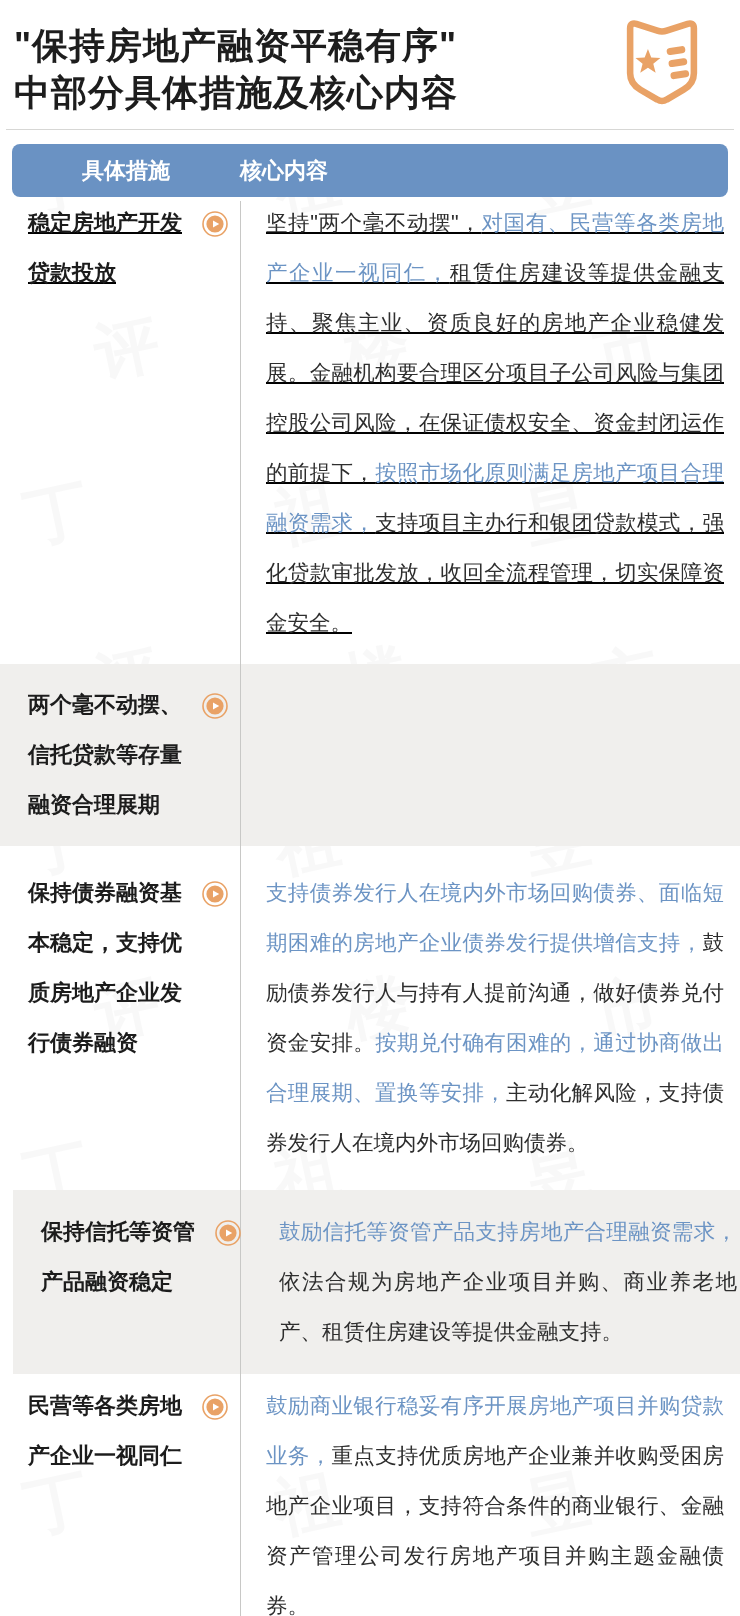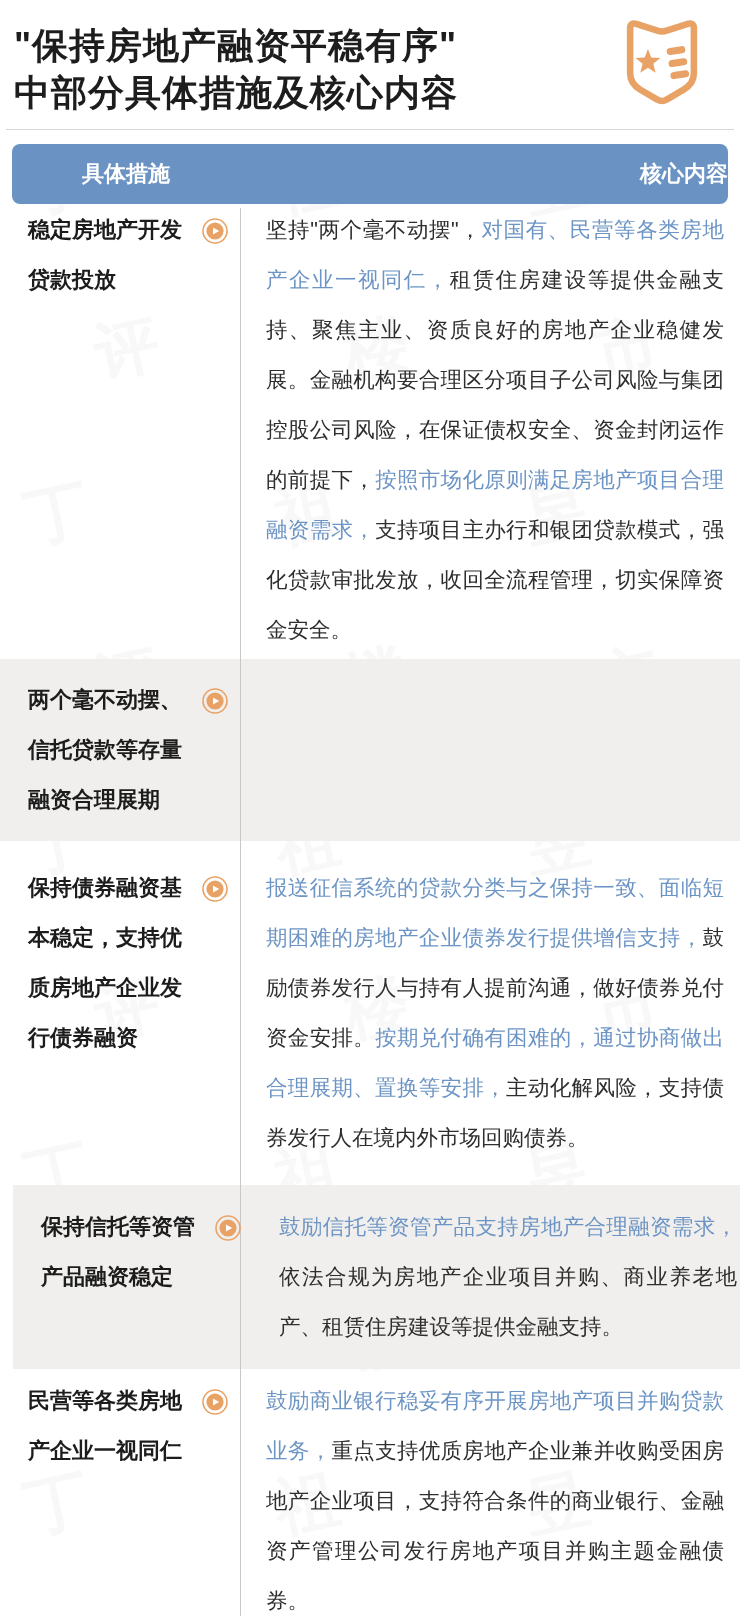--- a/index.html
+++ b/index.html
@@ -30,36 +30,36 @@
     color:#1d1d1d;letter-spacing:1px;margin:0;
   }
   .logo{position:absolute;top:18px;right:30px;width:96px;height:90px;}
   .title-divider{
     height:1px;background:#d7d7d5;margin:13px 6px 0 6px;
   }
   
   .table-header{
     position:relative;z-index:1;
     margin:14px 12px 0 12px;
-    height:60px;border-radius:8px;
+    height:53px;border-radius:8px;
     background:#6a92c3;
     display:flex;align-items:center;
     color:#ffffff;font-weight:700;font-size:22px;
   }
   .th-col1{width:228px;text-align:center;}
-  .th-col2{flex:1;text-align:right;}
+  .th-col2{flex:1;text-align:left;}
   
   .table-body{position:relative;z-index:1;}
   .col-divider{
     position:absolute;left:240px;top:4px;bottom:4px;
     width:1px;background:#c8c8c6;
   }
   .row{display:flex;width:740px;}
   .row.gray{background:#f0efed;}
-  .row.r0{padding:1px 0 4px 0;}
+  .row.r0{padding:1px 0 16px 0;text-decoration:underline;}
   .row.r1{padding:16px 0;}
   .row.r2{padding:22px 0;}
   .row.r3{padding:17px 0;margin-left:13px;}
   .row.r4{padding:7px 0;}
   .cell-left{
     position:relative;width:240px;flex:0 0 240px;
     padding-left:28px;box-sizing:border-box;
   }
   .measure-label{
     display:block;width:160px;
@@ -166,21 +166,21 @@
       <div class="row r2">
         <div class="cell-left">
           <span class="measure-label">保持债券融资基本稳定，支持优质房地产企业发行债券融资</span>
           <span class="play-icon"><svg viewBox="0 0 26 26" width="26" height="26">
               <circle cx="13" cy="13" r="12" fill="none" stroke="#e9a266" stroke-width="1.6"></circle>
               <circle cx="13" cy="13" r="8.6" fill="#e9a266"></circle>
               <polygon points="11,9.4 17.2,13 11,16.6" fill="#ffffff"></polygon>
             </svg></span>
         </div>
         <div class="cell-right">
-          <p class="content"><span class="seg-blue">报送征信系统的贷款分类与之保持一致、面临短期困难的房地产企业债券发行提供增信支持，</span><span class="seg-black">鼓励债券发行人与持有人提前沟通，做好债券兑付资金安排。</span><span class="seg-blue">按期兑付确有困难的，通过协商做出合理展期、置换等安排，</span><span class="seg-black">主动化解风险，支持债券发行人在境内外市场回购债券。</span></p>
+          <p class="content"><span class="seg-blue">支持债券发行人在境内外市场回购债券、面临短期困难的房地产企业债券发行提供增信支持，</span><span class="seg-black">鼓励债券发行人与持有人提前沟通，做好债券兑付资金安排。</span><span class="seg-blue">按期兑付确有困难的，通过协商做出合理展期、置换等安排，</span><span class="seg-black">主动化解风险，支持债券发行人在境内外市场回购债券。</span></p>
         </div>
       </div>
       <div class="row r3 gray">
         <div class="cell-left">
           <span class="measure-label">保持信托等资管产品融资稳定</span>
           <span class="play-icon"><svg viewBox="0 0 26 26" width="26" height="26">
               <circle cx="13" cy="13" r="12" fill="none" stroke="#e9a266" stroke-width="1.6"></circle>
               <circle cx="13" cy="13" r="8.6" fill="#e9a266"></circle>
               <polygon points="11,9.4 17.2,13 11,16.6" fill="#ffffff"></polygon>
             </svg></span>

